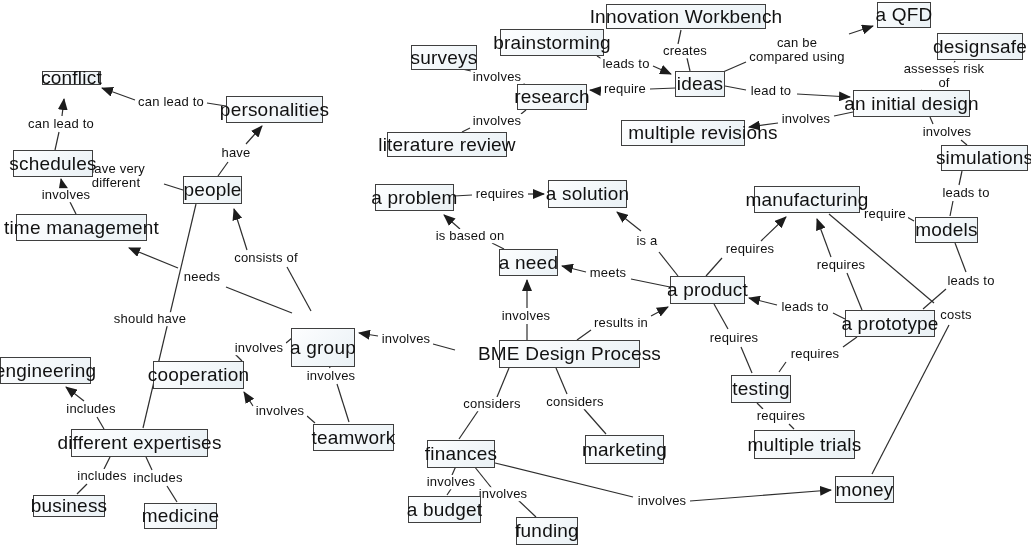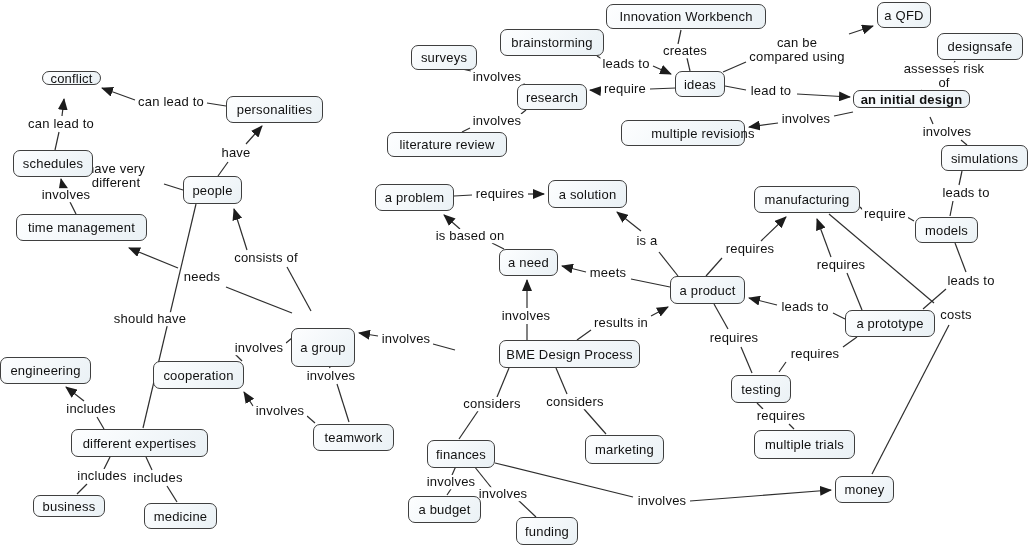--- a/index.html
+++ b/index.html
@@ -11,22 +11,22 @@
     font-family:"Liberation Sans","DejaVu Sans",sans-serif;
     border-bottom:1px solid #b0b0b0;
   }
   .cmap svg{position:absolute;left:0;top:0;width:100%;height:100%;}
   .node{
     position:absolute;
     display:flex;align-items:center;justify-content:center;
     box-sizing:border-box;
     background:linear-gradient(135deg,#fdfeff 0%,#eaf1f5 100%);
     border:1.3px solid #3f3f3f;
-    border-radius:7px;
-    font-size:13px;color:#111;
+    border-radius:0;
+    font-size:19px;color:#111;
     white-space:nowrap;
     letter-spacing:.2px;
     z-index:3;
     cursor:default;
   }
   .link-label{
     position:absolute;
     transform:translate(-50%,-50%);
     background:#ffffff;
     font-size:13px;color:#111;
@@ -160,21 +160,21 @@
       <div class="node" style="left: 313px; top: 424px; width: 81px; height: 27px;">teamwork</div>
       <div class="node" style="left: 411px; top: 45px; width: 66px; height: 25px;">surveys</div>
       <div class="node" style="left: 500px; top: 29px; width: 104px; height: 27px;">brainstorming</div>
       <div class="node" style="left: 606px; top: 4px; width: 160px; height: 25px;">Innovation Workbench</div>
       <div class="node" style="left: 517px; top: 84px; width: 70px; height: 26px;">research</div>
       <div class="node" style="left: 387px; top: 132px; width: 120px; height: 25px;">literature review</div>
       <div class="node" style="left: 675px; top: 71px; width: 50px; height: 26px;">ideas</div>
       <div class="node" style="left: 621px; top: 120px; width: 124px; height: 26px; padding-left: 40px;">multiple revisions</div>
       <div class="node" style="left: 877px; top: 2px; width: 54px; height: 26px;">a QFD</div>
       <div class="node" style="left: 937px; top: 33px; width: 86px; height: 27px;">designsafe</div>
-      <div class="node" style="left: 853px; top: 90px; width: 117px; height: 18px; font-weight: bold;">an initial design</div>
+      <div class="node" style="left: 853px; top: 90px; width: 117px; height: 27px;">an initial design</div>
       <div class="node" style="left: 941px; top: 145px; width: 87px; height: 26px;">simulations</div>
       <div class="node" style="left: 375px; top: 184px; width: 79px; height: 27px;">a problem</div>
       <div class="node" style="left: 548px; top: 180px; width: 79px; height: 28px;">a solution</div>
       <div class="node" style="left: 499px; top: 249px; width: 59px; height: 27px;">a need</div>
       <div class="node" style="left: 455px; top: 340px; width: 141px; height: 28px; margin-left: 44px;">BME Design Process</div>
       <div class="node" style="left: 670px; top: 276px; width: 75px; height: 28px;">a product</div>
       <div class="node" style="left: 754px; top: 186px; width: 106px; height: 27px;">manufacturing</div>
       <div class="node" style="left: 915px; top: 217px; width: 63px; height: 26px;">models</div>
       <div class="node" style="left: 845px; top: 310px; width: 90px; height: 27px;">a prototype</div>
       <div class="node" style="left: 731px; top: 375px; width: 60px; height: 28px;">testing</div>

